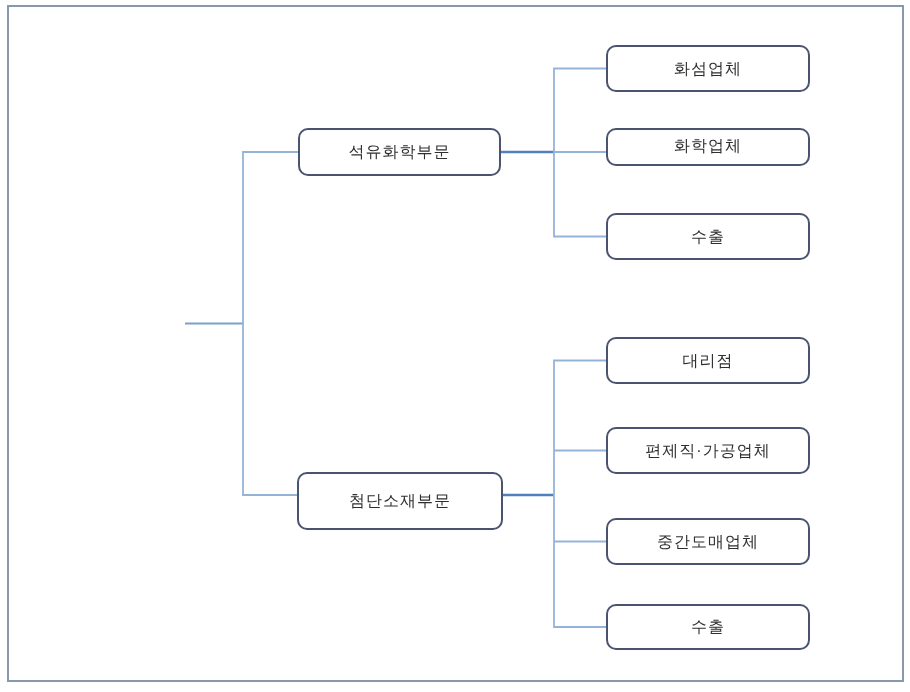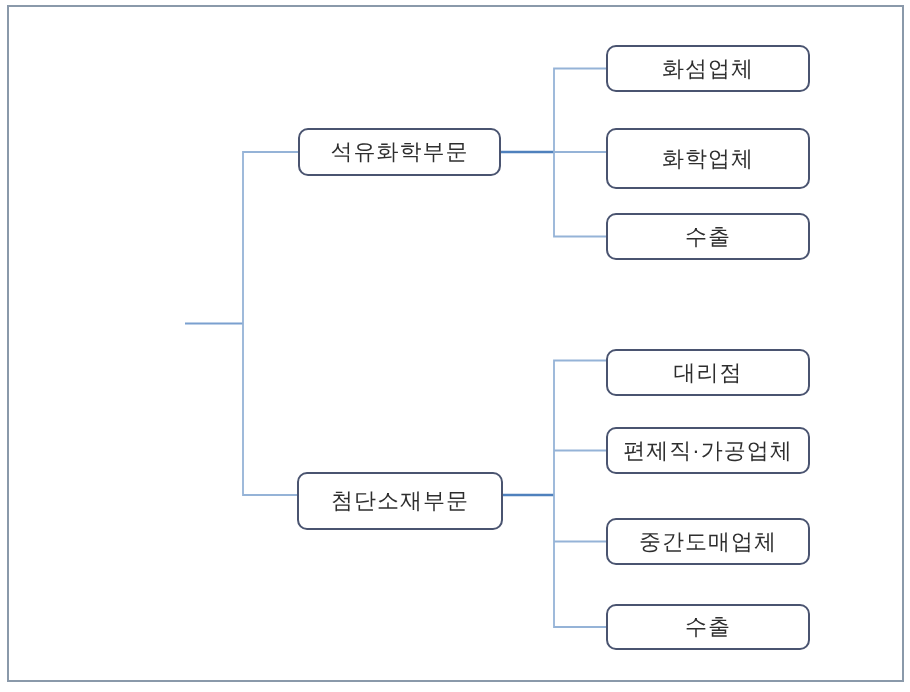--- a/index.html
+++ b/index.html
@@ -33,39 +33,39 @@
   }
   .node {
     position: absolute;
     display: flex;
     align-items: center;
     justify-content: center;
     box-sizing: border-box;
     background: #ffffff;
     border: 2px solid var(--node-border, #4a5470);
     color: var(--text, #2e2e2e);
-    font-size: 22px;
+    font-size: 16px;
     letter-spacing: 1px;
     text-align: center;
     line-height: 1;
   }
   .node.rect {
     border-radius: 10px;
   }
   .node.circle {
     border-radius: 50%;
   }
   
   #root-node     { left: 73px;  top: 267px; width: 112px; height: 112px; }
   #division-0    { left: 298px; top: 128px; width: 203px; height: 48px; }
   #division-1    { left: 297px; top: 472px; width: 206px; height: 58px; }
   #leaf-0-0      { left: 606px; top: 45px;  width: 204px; height: 47px; }
-  #leaf-0-1      { left: 606px; top: 128px; width: 204px; height: 61px; }
+  #leaf-0-1      { left: 606px; top: 128px; width: 204px; height: 38px; font-family: Liberation Mono, monospace; }
   #leaf-0-2      { left: 606px; top: 213px; width: 204px; height: 47px; }
-  #leaf-1-0      { left: 606px; top: 349px; width: 204px; height: 47px; }
+  #leaf-1-0      { left: 606px; top: 337px; width: 204px; height: 47px; }
   #leaf-1-1      { left: 606px; top: 427px; width: 204px; height: 47px; }
   #leaf-1-2      { left: 606px; top: 518px; width: 204px; height: 47px; }
   #leaf-1-3      { left: 606px; top: 604px; width: 204px; height: 46px; }
   svg .thin  { stroke: var(--connector, #95b3d7); stroke-width: 1.8; fill: none; }
   svg .trunk { stroke: var(--trunk, #4f81bd);     stroke-width: 2.4; fill: none; }
   svg .mid   { stroke: var(--trunk-light, #7aa0cf); stroke-width: 2;  fill: none; }
 </style>
 </head>
 <body>
 

